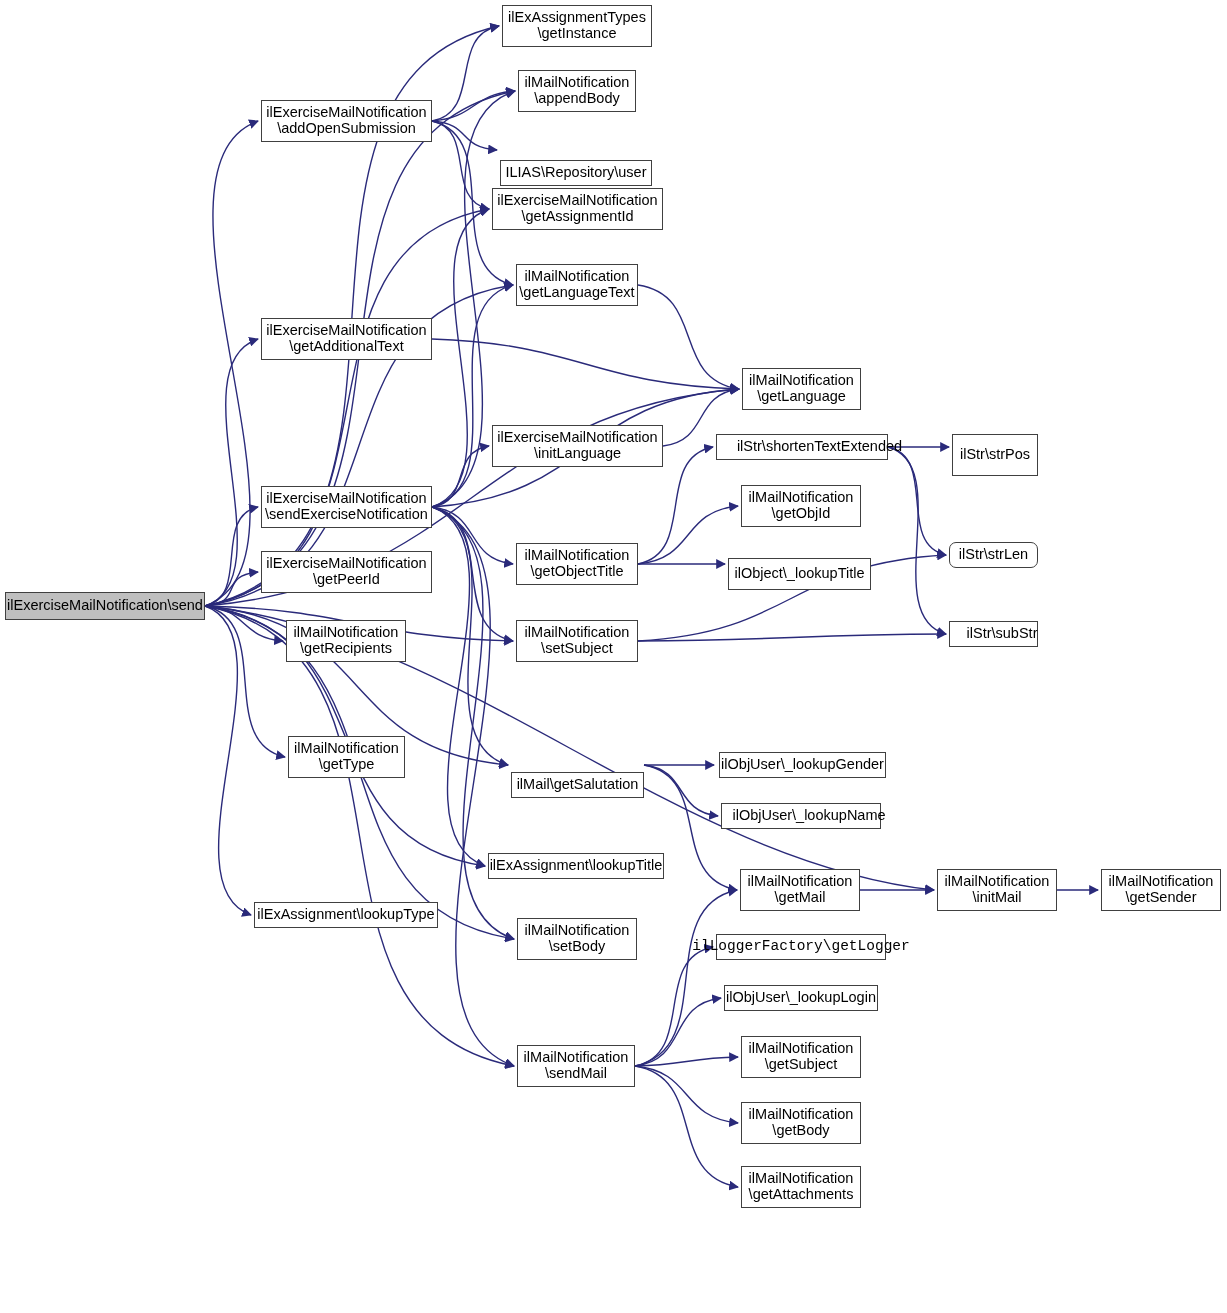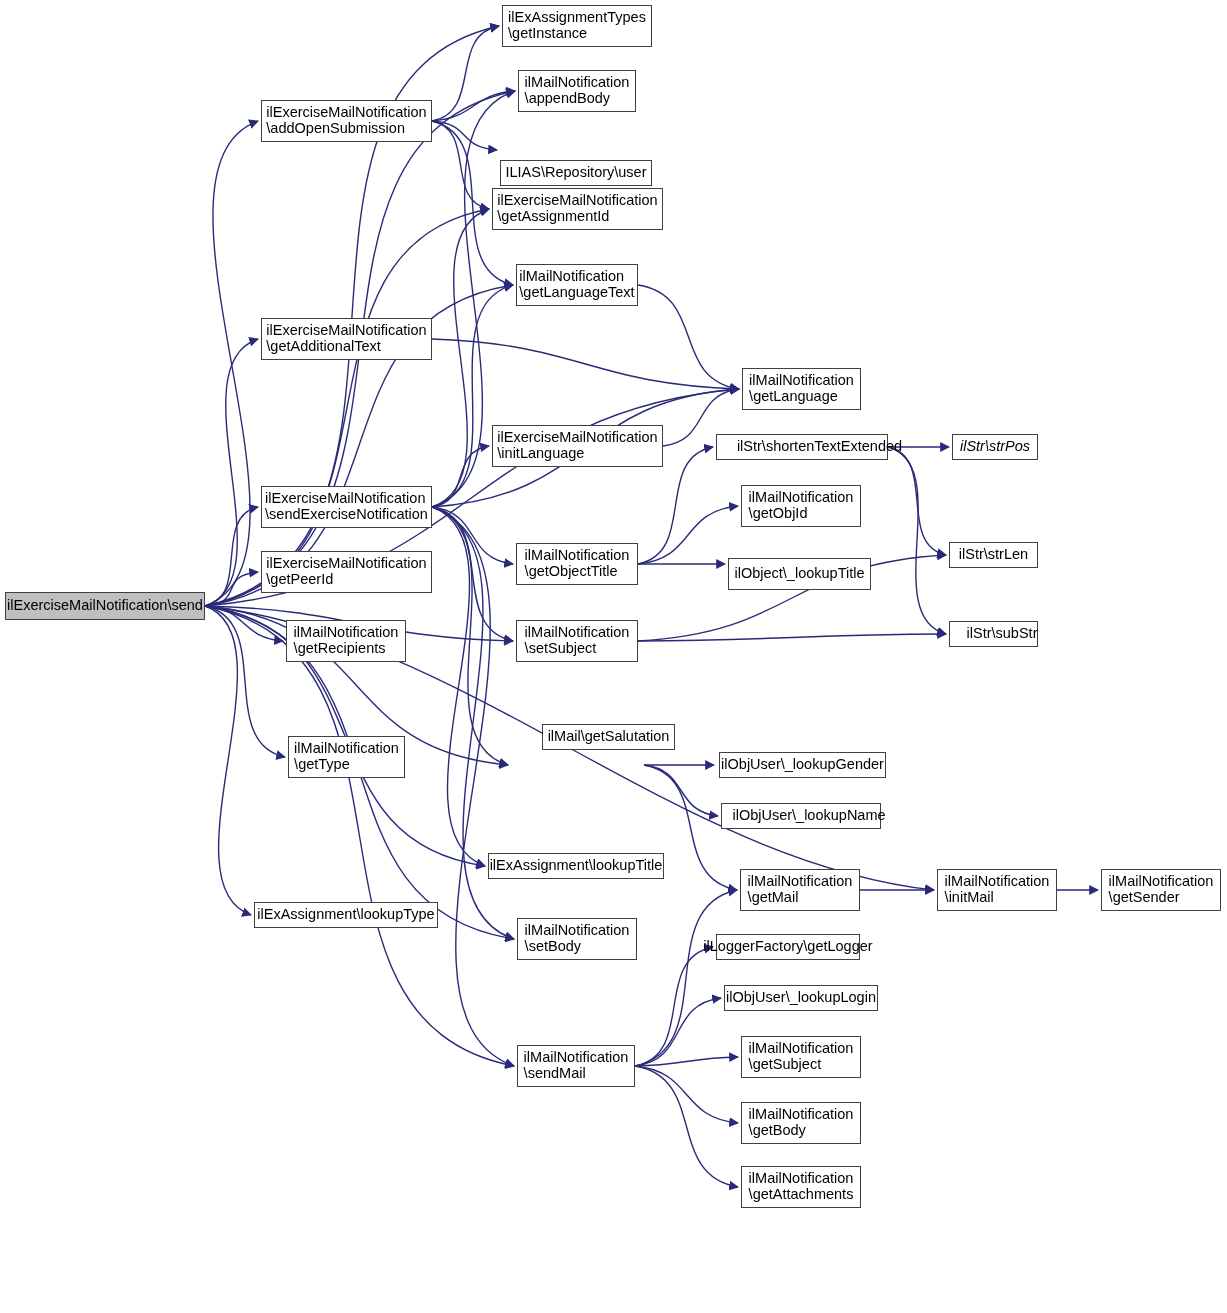--- a/index.html
+++ b/index.html
@@ -1,21 +1,21 @@
 <!DOCTYPE html>
 <html><head>
 <meta charset="utf-8">
 <style>
   html,body{margin:0;padding:0;background:#ffffff;}
   #canvas{position:relative;width:1227px;height:1313px;background:#ffffff;
           font-family:"Liberation Sans","DejaVu Sans",sans-serif;overflow:hidden;}
   #edges{position:absolute;left:0;top:0;width:1227px;height:1313px;}
   .node{position:absolute;box-sizing:border-box;border:1px solid #404040;
         background:#ffffff;display:flex;align-items:center;justify-content:center;
-        text-align:left;line-height:1.08;color:#000000;font-size:14.5px;
+        text-align:center;line-height:1.08;color:#000000;font-size:14.5px;
         white-space:pre;z-index:5;}
   .node.root{background:#bfbfbf;border-color:#404040;}
   .node .lbl{display:block;}
 </style>
 </head>
 <body>
 
 <div id="canvas">
   <svg id="edges" viewBox="0 0 1227 1313" xmlns="http://www.w3.org/2000/svg">
     <defs>
@@ -95,52 +95,52 @@
 \getAssignmentId</span></div>
       <div class="node" style="left: 516px; top: 264px; width: 122px; height: 42px;"><span class="lbl">ilMailNotification
 \getLanguageText</span></div>
       <div class="node" style="left: 261px; top: 318px; width: 171px; height: 42px;"><span class="lbl">ilExerciseMailNotification
 \getAdditionalText</span></div>
       <div class="node" style="left: 742px; top: 368px; width: 119px; height: 42px;"><span class="lbl">ilMailNotification
 \getLanguage</span></div>
       <div class="node" style="left: 492px; top: 425px; width: 171px; height: 42px;"><span class="lbl">ilExerciseMailNotification
 \initLanguage</span></div>
       <div class="node" style="left: 716px; top: 434px; width: 172px; height: 26px; padding-left: 35px;"><span class="lbl">ilStr\shortenTextExtended</span></div>
-      <div class="node" style="left: 952px; top: 434px; width: 86px; height: 26px; font-style: italic;"><span class="lbl">ilStr\strPos</span></div>
+      <div class="node" style="left: 952px; top: 434px; width: 86px; height: 42px;"><span class="lbl">ilStr\strPos</span></div>
       <div class="node" style="left: 261px; top: 486px; width: 171px; height: 42px;"><span class="lbl">ilExerciseMailNotification
 \sendExerciseNotification</span></div>
       <div class="node" style="left: 741px; top: 485px; width: 120px; height: 42px;"><span class="lbl">ilMailNotification
 \getObjId</span></div>
       <div class="node" style="left: 516px; top: 543px; width: 122px; height: 42px;"><span class="lbl">ilMailNotification
 \getObjectTitle</span></div>
       <div class="node" style="left: 728px; top: 558px; width: 143px; height: 32px;"><span class="lbl">ilObject\_lookupTitle</span></div>
-      <div class="node" style="left: 949px; top: 542px; width: 89px; height: 26px;"><span class="lbl">ilStr\strLen</span></div>
+      <div class="node" style="left: 949px; top: 542px; width: 89px; height: 26px; border-radius: 7px;"><span class="lbl">ilStr\strLen</span></div>
       <div class="node" style="left: 261px; top: 551px; width: 171px; height: 42px;"><span class="lbl">ilExerciseMailNotification
 \getPeerId</span></div>
       <div class="node" style="left: 286px; top: 620px; width: 120px; height: 42px;"><span class="lbl">ilMailNotification
 \getRecipients</span></div>
       <div class="node" style="left: 516px; top: 620px; width: 122px; height: 42px;"><span class="lbl">ilMailNotification
 \setSubject</span></div>
       <div class="node" style="left: 949px; top: 621px; width: 89px; height: 26px; padding-left: 17px;"><span class="lbl">ilStr\subStr</span></div>
       <div class="node" style="left: 288px; top: 736px; width: 117px; height: 42px;"><span class="lbl">ilMailNotification
 \getType</span></div>
-      <div class="node" style="left: 511px; top: 724px; width: 133px; height: 26px; margin-left: 31px;"><span class="lbl">ilMail\getSalutation</span></div>
+      <div class="node" style="left: 511px; top: 772px; width: 133px; height: 26px;"><span class="lbl">ilMail\getSalutation</span></div>
       <div class="node" style="left: 719px; top: 752px; width: 167px; height: 26px;"><span class="lbl">ilObjUser\_lookupGender</span></div>
       <div class="node" style="left: 721px; top: 803px; width: 160px; height: 26px; padding-left: 16px;"><span class="lbl">ilObjUser\_lookupName</span></div>
       <div class="node" style="left: 488px; top: 853px; width: 176px; height: 26px;"><span class="lbl">ilExAssignment\lookupTitle</span></div>
       <div class="node" style="left: 740px; top: 869px; width: 120px; height: 42px;"><span class="lbl">ilMailNotification
 \getMail</span></div>
       <div class="node" style="left: 937px; top: 869px; width: 120px; height: 42px;"><span class="lbl">ilMailNotification
 \initMail</span></div>
       <div class="node" style="left: 1101px; top: 869px; width: 120px; height: 42px;"><span class="lbl">ilMailNotification
 \getSender</span></div>
       <div class="node" style="left: 254px; top: 902px; width: 184px; height: 26px;"><span class="lbl">ilExAssignment\lookupType</span></div>
       <div class="node" style="left: 517px; top: 918px; width: 120px; height: 42px;"><span class="lbl">ilMailNotification
 \setBody</span></div>
-      <div class="node" style="left: 716px; top: 934px; width: 144px; height: 26px;"><span class="lbl">ilLoggerFactory\getLogger</span></div>
+      <div class="node" style="left: 716px; top: 934px; width: 170px; height: 26px; font-family: Liberation Mono, monospace;"><span class="lbl">ilLoggerFactory\getLogger</span></div>
       <div class="node" style="left: 724px; top: 985px; width: 154px; height: 26px;"><span class="lbl">ilObjUser\_lookupLogin</span></div>
       <div class="node" style="left: 741px; top: 1036px; width: 120px; height: 42px;"><span class="lbl">ilMailNotification
 \getSubject</span></div>
       <div class="node" style="left: 517px; top: 1045px; width: 118px; height: 42px;"><span class="lbl">ilMailNotification
 \sendMail</span></div>
       <div class="node" style="left: 741px; top: 1102px; width: 120px; height: 42px;"><span class="lbl">ilMailNotification
 \getBody</span></div>
       <div class="node" style="left: 741px; top: 1166px; width: 120px; height: 42px;"><span class="lbl">ilMailNotification
 \getAttachments</span></div>
     </div>

